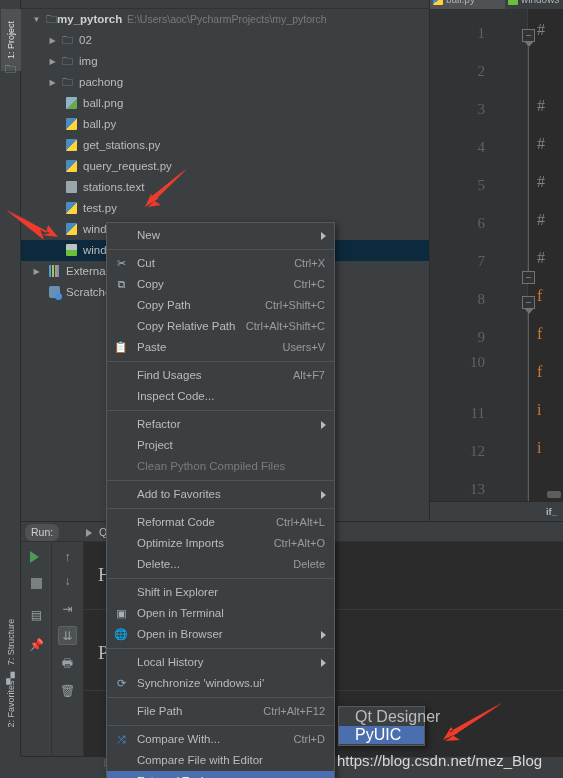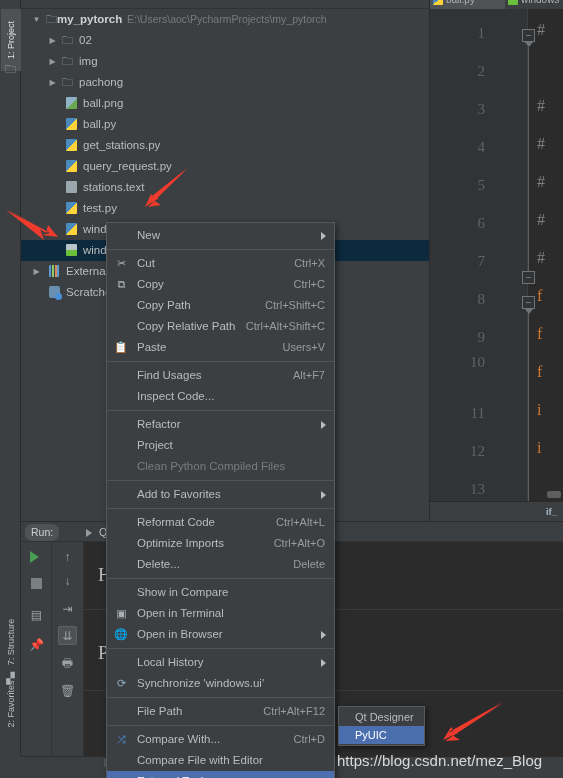--- a/index.html
+++ b/index.html
@@ -238,21 +238,21 @@
   }
   .msep { height: 1px; margin: 3px 0; background: #4f5355; }
 
   
   .submenu {
     position: absolute; left: 338px; top: 706px; width: 87px;
     background: #3c3f41; border: 1px solid #565a5c;
     box-shadow: 2px 2px 6px rgba(0,0,0,.5); padding: 1px 0;
   }
   .smi {
-    height: 18px; line-height: 18px; font-size: 11px; color: #bbbbbb;
+    height: 18px; line-height: 18px; font-size: 16px; color: #bbbbbb;
     padding-left: 16px; white-space: nowrap;
   }
   .smi.sel { background: #4b6eaf; color: #ffffff; }
 
   
   .arrow-svg { position: absolute; pointer-events: none; }
 </style>
 </head>
 <body>
 
@@ -509,21 +509,21 @@
       <span>Optimize Imports</span>
       <span class="sc">Ctrl+Alt+O</span>
     </div>
     <div class="mi">
       <span>Delete...</span>
       <span class="sc">Delete</span>
     </div>
     <div class="msep"></div>
 
     <div class="mi">
-      <span>Show in Compare</span>
+      <span>Shift in Explorer</span>
     </div>
     <div class="mi">
       <span class="mico">▣</span>
       <span>Open in Terminal</span>
     </div>
     <div class="mi">
       <span class="mico">🌐</span>
       <span>Open in Browser</span>
       <i class="arrow"></i>
     </div>

